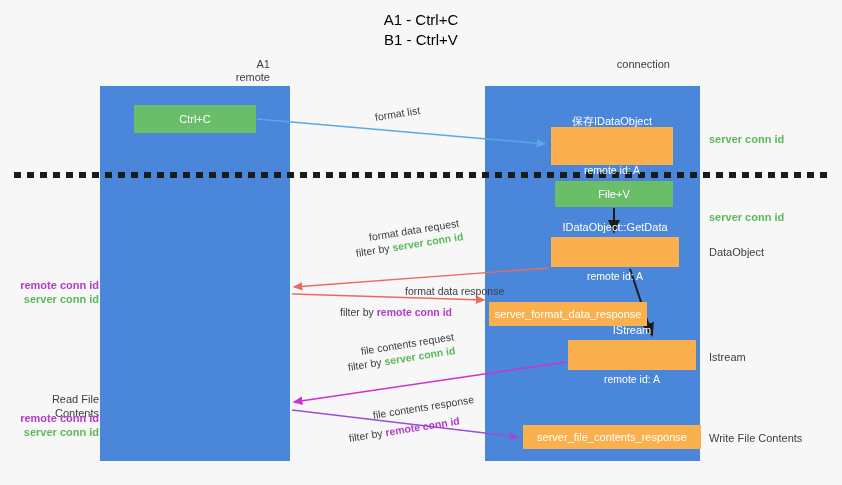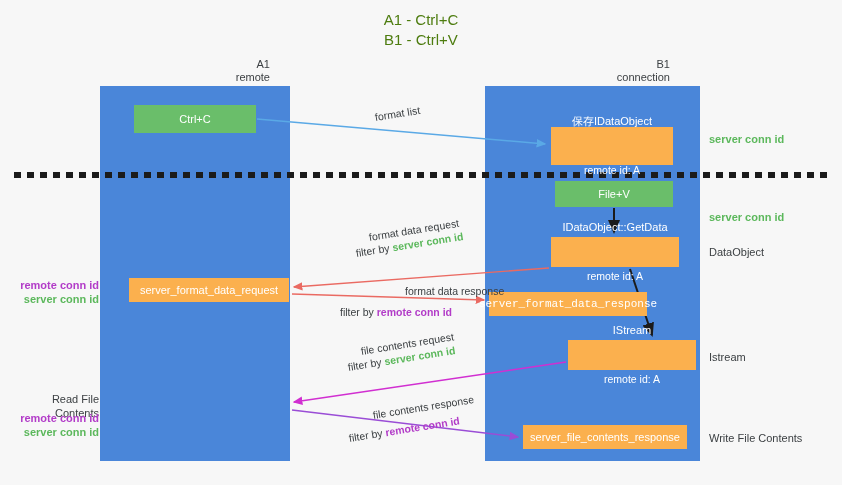--- a/index.html
+++ b/index.html
@@ -9,21 +9,21 @@
     font-family:"Liberation Sans","DejaVu Sans",sans-serif;
     position:relative;overflow:hidden;
     -webkit-font-smoothing:antialiased;
   }
   .stage{position:absolute;inset:0;}
   .abs{position:absolute;}
 
   
   #title{
     left:0;top:10px;width:842px;text-align:center;
-    font-size:15px;color:#4d7c0f;line-height:20px;
+    font-size:15px;color:#000000;line-height:20px;
   }
 
   
   .col-head{
     font-size:11px;color:#3c4043;text-align:right;line-height:13px;
   }
   #head-a{left:120px;top:58px;width:150px;}
   #head-b{left:520px;top:58px;width:150px;}
 
   
@@ -47,23 +47,23 @@
   .node.green{background:#6aBE6a;}
   .node.orange{background:#fbb04e;}
   .node .l2{font-size:10.5px;margin-top:36px;}
 
   #n-ctrlc{left:134px;top:105px;width:122px;height:28px;}
   #n-save{left:551px;top:127px;width:122px;height:38px;}
   #n-ctrlv{left:555px;top:181px;width:118px;height:26px;}
   #n-getdata{left:551px;top:237px;width:128px;height:30px;}
   #n-istream{left:568px;top:340px;width:128px;height:30px;}
   #n-sfdreq{left:129px;top:278px;width:160px;height:24px;}
-  #n-sfdres{left:489px;top:292px;width:158px;height:24px;font-family:Liberation Mono, monospace;}
+  #n-sfdres{left:489px;top:302px;width:158px;height:24px;}
   #n-sfcreq{left:129px;top:394px;width:160px;height:24px;}
-  #n-sfcres{left:523px;top:425px;width:164px;height:24px;}
+  #n-sfcres{left:523px;top:425px;width:178px;height:24px;}
 
   
   .ann{font-size:11px;line-height:14px;}
   .ann.green{color:#5cb85c;font-weight:bold;}
   .ann.purple{color:#b23cc8;font-weight:bold;}
   .ann.dark{color:#3c4043;}
 
   #ann-srv1{left:709px;top:132px;}
   #ann-srv2{left:709px;top:210px;}
   #ann-dataobject{left:709px;top:245px;}
@@ -100,21 +100,20 @@
   <div class="abs" id="title">
     <div>A1 - Ctrl+C</div>
     <div>B1 - Ctrl+V</div>
   </div>
 
   <div class="abs col-head" id="head-a">
     <div>A1</div>
     <div>remote</div>
   </div>
   <div class="abs col-head" id="head-b">
-    <div>B1</div>
     <div>connection</div>
   </div>
 
   <div class="abs lane" id="lane-a"></div>
   <div class="abs lane" id="lane-b"></div>
 
   <svg id="edges" viewBox="0 0 842 485">
     <defs>
       <marker id="ah-blue" markerWidth="7" markerHeight="7" refX="6" refY="3" orient="auto">
         <path d="M0,0 L7,3 L0,6 z" fill="#5aa9e6"></path>
@@ -166,23 +165,20 @@
   <div class="abs node orange" id="n-getdata">
     <span>IDataObject::GetData</span>
     <span class="l2">remote id: A</span>
   </div>
 
   <div class="abs node orange" id="n-istream">
     <span>IStream</span>
     <span class="l2">remote id: A</span>
   </div>
 
-  <div class="abs node orange" id="n-sfdreq">
-    <span>server_format_data_request</span>
-  </div>
 
   <div class="abs node orange" id="n-sfdres">
     <span>server_format_data_response</span>
   </div>
 
 
   <div class="abs node orange" id="n-sfcres">
     <span>server_file_contents_response</span>
   </div>
 

